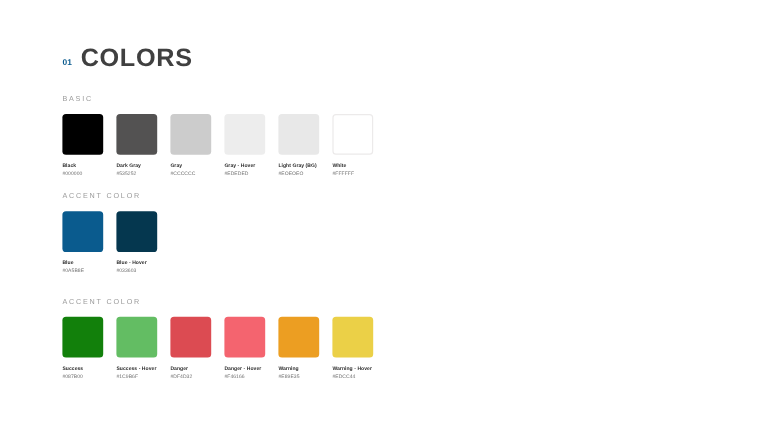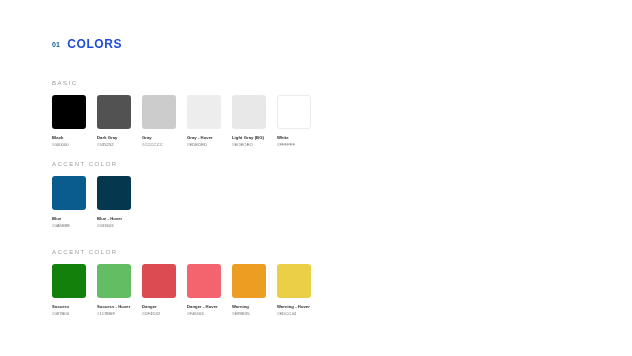--- a/index.html
+++ b/index.html
@@ -33,23 +33,23 @@
   .title-number {
     font-size: 7px;
     font-weight: bold;
     color: #0a5b8e;
     letter-spacing: 0.2px;
     line-height: 1;
     position: relative;
     top: -1px;
   }
   .title-text {
-    font-size: 12px;
+    font-size: 21px;
     font-weight: bold;
-    color: #1d4ed8;
+    color: #404040;
     letter-spacing: 0.6px;
     line-height: 1;
   }
 
   
   .section {
     position: absolute;
     left: 52px;
   }
   .section-basic   { top: 80px; }

